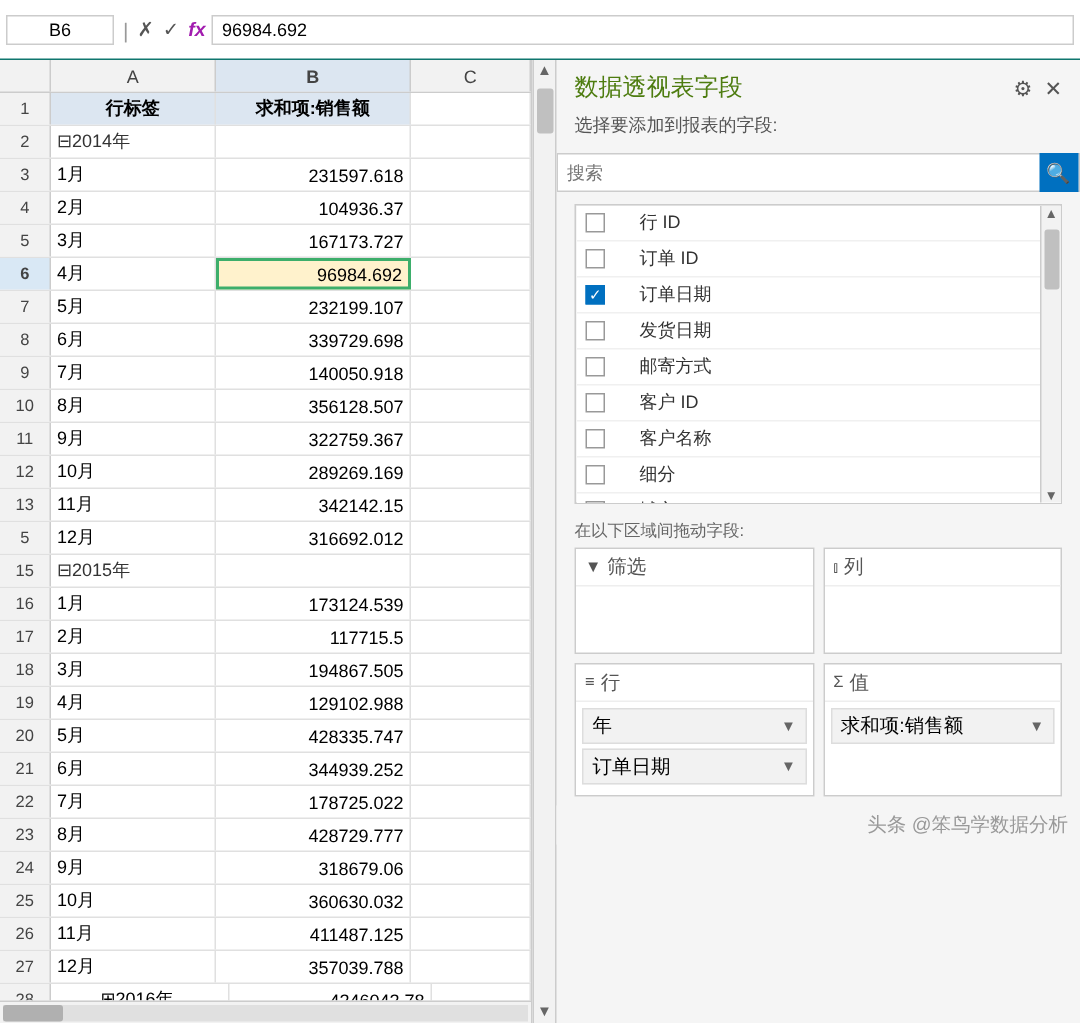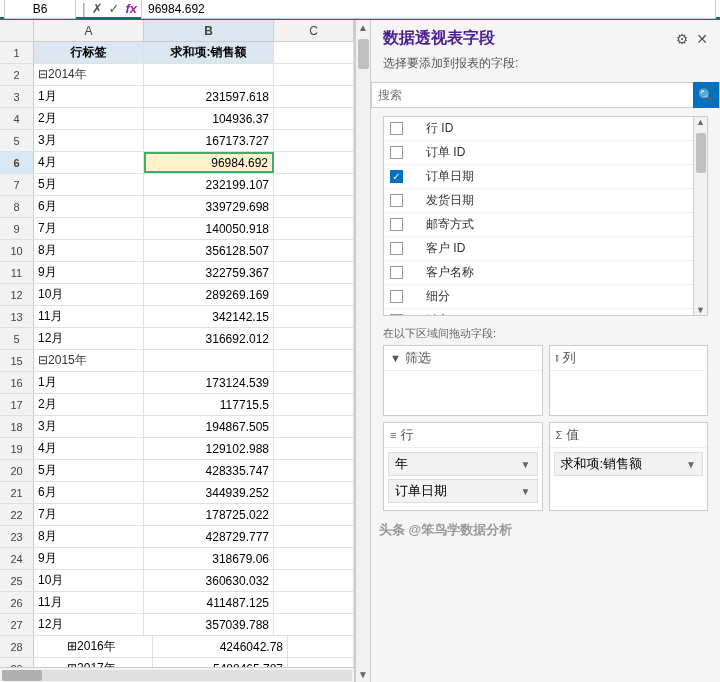--- a/index.html
+++ b/index.html
@@ -3,22 +3,22 @@
   <meta charset="utf-8">
   <style>
     * { box-sizing: border-box; margin: 0; padding: 0; font-family: 'SimSun', 'Microsoft YaHei', sans-serif; font-size: 13px; }
     body { background: #f0f0f0; width: 720px; height: 682px; overflow: hidden; display: flex; flex-direction: column; }
 
     
     .formula-bar {
       display: flex;
       align-items: center;
       background: #fff;
-      border-bottom: 3px solid #0f766e;
-      height: 20px;
+      border-bottom: 1px solid #0f766e;
+      height: 40px;
       padding: 0 4px;
       gap: 4px;
     }
     .cell-ref-box {
       width: 72px;
       border: 1px solid #ccc;
       padding: 2px 4px;
       font-size: 12px;
       text-align: center;
     }
@@ -160,22 +160,22 @@
     }
 
     .panel-header {
       display: flex;
       align-items: center;
       justify-content: space-between;
       padding: 8px 12px 4px 12px;
     }
     .panel-title {
       font-size: 16px;
-      font-weight: bold;
-      color: #4c1d95;
+      font-weight: normal;
+      color: #4d7c0f;
     }
     .panel-header-icons { display: flex; gap: 8px; align-items: center; }
     .panel-icon { cursor: pointer; font-size: 14px; color: #555; }
 
     .panel-subtitle {
       padding: 2px 12px 6px 12px;
       font-size: 12px;
       color: #555;
     }
 
@@ -302,26 +302,25 @@
       border: 1px solid #ddd;
       padding: 2px 6px;
       margin-bottom: 3px;
       font-size: 11px;
     }
     .drag-chip-arrow { color: #666; font-size: 10px; }
 
     
     .watermark {
       display: flex;
-      justify-content: flex-start;
+      justify-content: flex-end;
       padding: 4px 8px;
       font-size: 11px;
       color: #999;
       background: #f5f5f5;
-      font-weight: bold;
     }
 
     
     .h-scrollbar {
       height: 15px;
       background: #f2f2f2;
       border-top: 1px solid #ccc;
       display: flex;
       align-items: center;
     }

